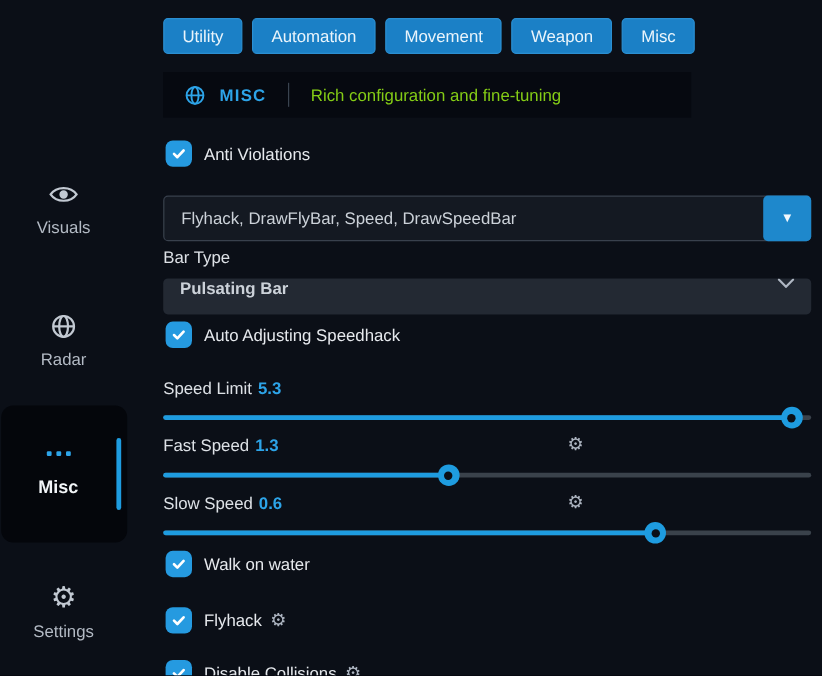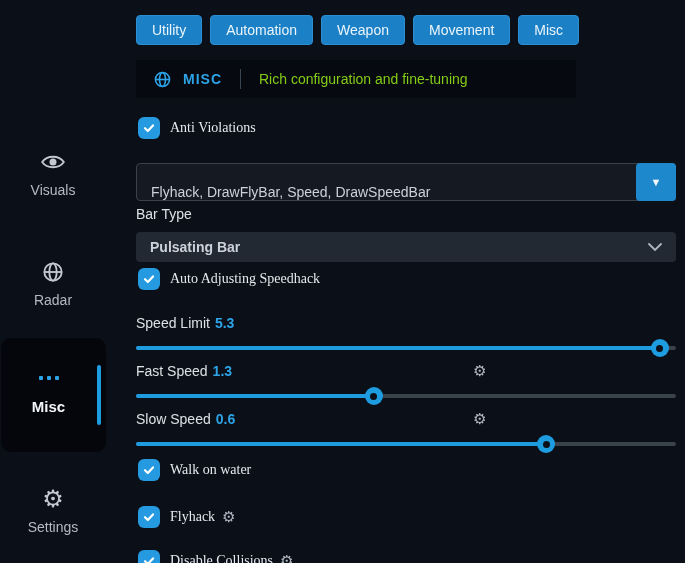--- a/index.html
+++ b/index.html
@@ -34,44 +34,44 @@
   
   .header-bar {
     position:absolute; left:136px; top:60px; width:440px; height:38px;
     background:#060910; display:flex; align-items:center; gap:12px; padding-left:18px;
   }
   .header-bar .globe { width:17px; height:17px; color:#2da4e8; }
   .header-title { color:#2da4e8; font-size:14px; font-weight:bold; letter-spacing:1px; }
   .header-div { width:1px; height:20px; background:#3a4450; margin:0 6px; }
   .header-sub { color:#84cc16; font-size:14px; }
   
-  .check-row { position:absolute; left:138px; display:flex; align-items:center; height:22px;font-family:Liberation Serif, serif; }
+  .check-row { position:absolute; left:138px; display:flex; align-items:center; height:22px; }
   .checkbox {
     width:22px; height:22px; border-radius:6px; background:#259ae0;
     display:flex; align-items:center; justify-content:center; cursor:pointer; flex:0 0 auto;
   }
   .check-row .lbl { margin-left:10px; font-size:14px; color:#e6e9ed; }
   .inline-gear { margin-left:7px; font-size:15px; line-height:15px; color:#aeb6c2; cursor:pointer; }
   
   .multiselect {
     position:absolute; left:136px; top:163px; width:540px; height:38px;
     background:#141922; border:1px solid #39414d; border-radius:4px;
-    display:flex; align-items:flex-end; padding-left:14px; font-size:14px; color:#ccd2d9; cursor:text;
+    display:flex; align-items:center; padding-left:14px; font-size:14px; color:#ccd2d9; cursor:text;
   }
   .multiselect .dd-btn {
     position:absolute; right:-1px; top:-1px; bottom:-1px; width:40px;
     background:#1e88cc; border-radius:4px;
     display:flex; align-items:center; justify-content:center;
     color:#f2f8fc; font-size:11px; cursor:pointer;
   }
   
   .field-label { position:absolute; left:136px; font-size:14px; color:#dde1e6; }
   .dropdown {
     position:absolute; left:136px; top:232px; width:540px; height:30px;
-    background:#232933; border-radius:4px; display:flex; align-items:center;
+    background:#232933; border-radius:4px; display:flex; align-items:flex-start;
     padding:0 14px; font-size:14px; font-weight:bold; color:#ccd2d9; cursor:pointer;
   }
   .dropdown .chev { margin-left:auto; width:14px; height:8px; color:#aeb6c2; }
   
   .slider-label { position:absolute; left:136px; font-size:14px; color:#dde1e6; }
   .slider-label .val { color:#2da4e8; font-weight:bold; margin-left:5px; }
   .row-gear { position:absolute; left:473px; font-size:15px; line-height:16px; color:#aeb6c2; cursor:pointer; }
   .slider-track {
     position:absolute; left:136px; width:540px; height:4px;
     background:#3a424b; border-radius:2px; cursor:pointer;
@@ -122,22 +122,22 @@
   </div>
 
   <div class="side-item" style="top:486px">
     <span class="ic side-gear">⚙</span>
     <span class="lbl">Settings</span>
   </div>
 
   <div class="tabs">
     <div class="tab">Utility</div>
     <div class="tab">Automation</div>
+    <div class="tab">Movement</div>
     <div class="tab">Weapon</div>
-    <div class="tab">Movement</div>
     <div class="tab">Misc</div>
   </div>
 
   <div class="header-bar">
     <span class="globe">
       <svg viewBox="0 0 16 16" width="17" height="17" fill="none" stroke="currentColor" stroke-width="1.5">
         <circle cx="8" cy="8" r="6.6"></circle>
         <ellipse cx="8" cy="8" rx="2.8" ry="6.6"></ellipse>
         <line x1="1.4" y1="8" x2="14.6" y2="8"></line>
       </svg>

